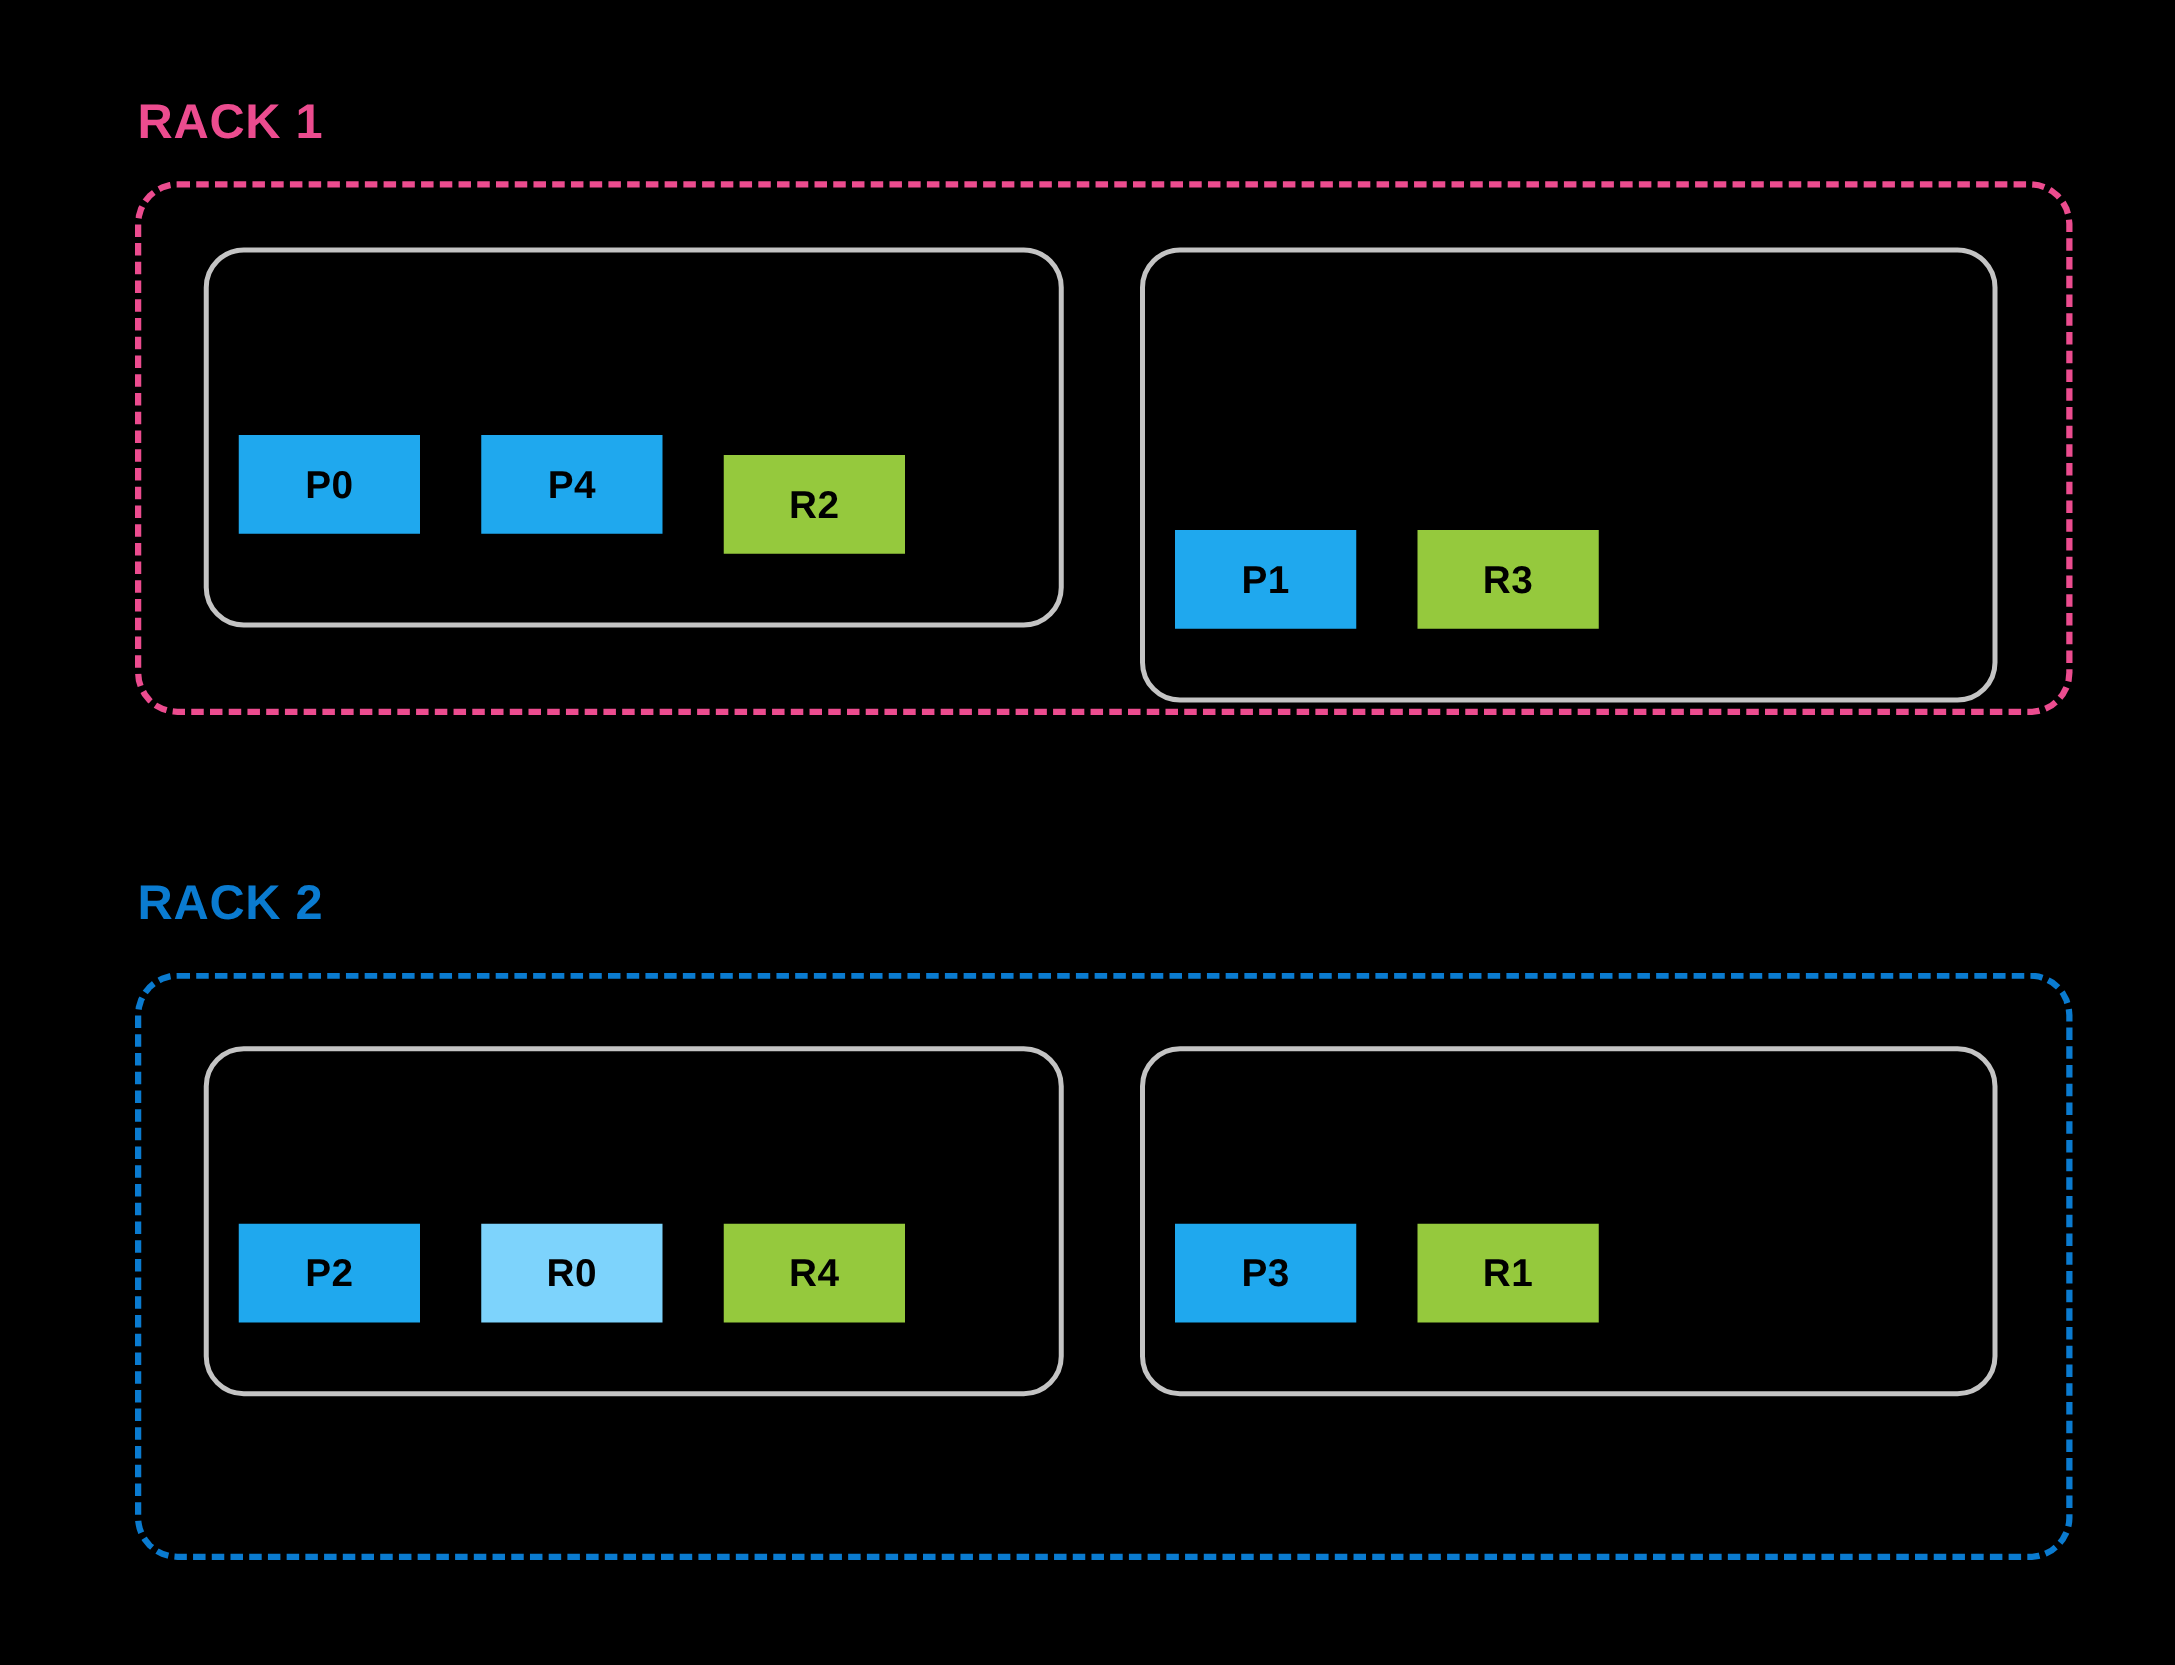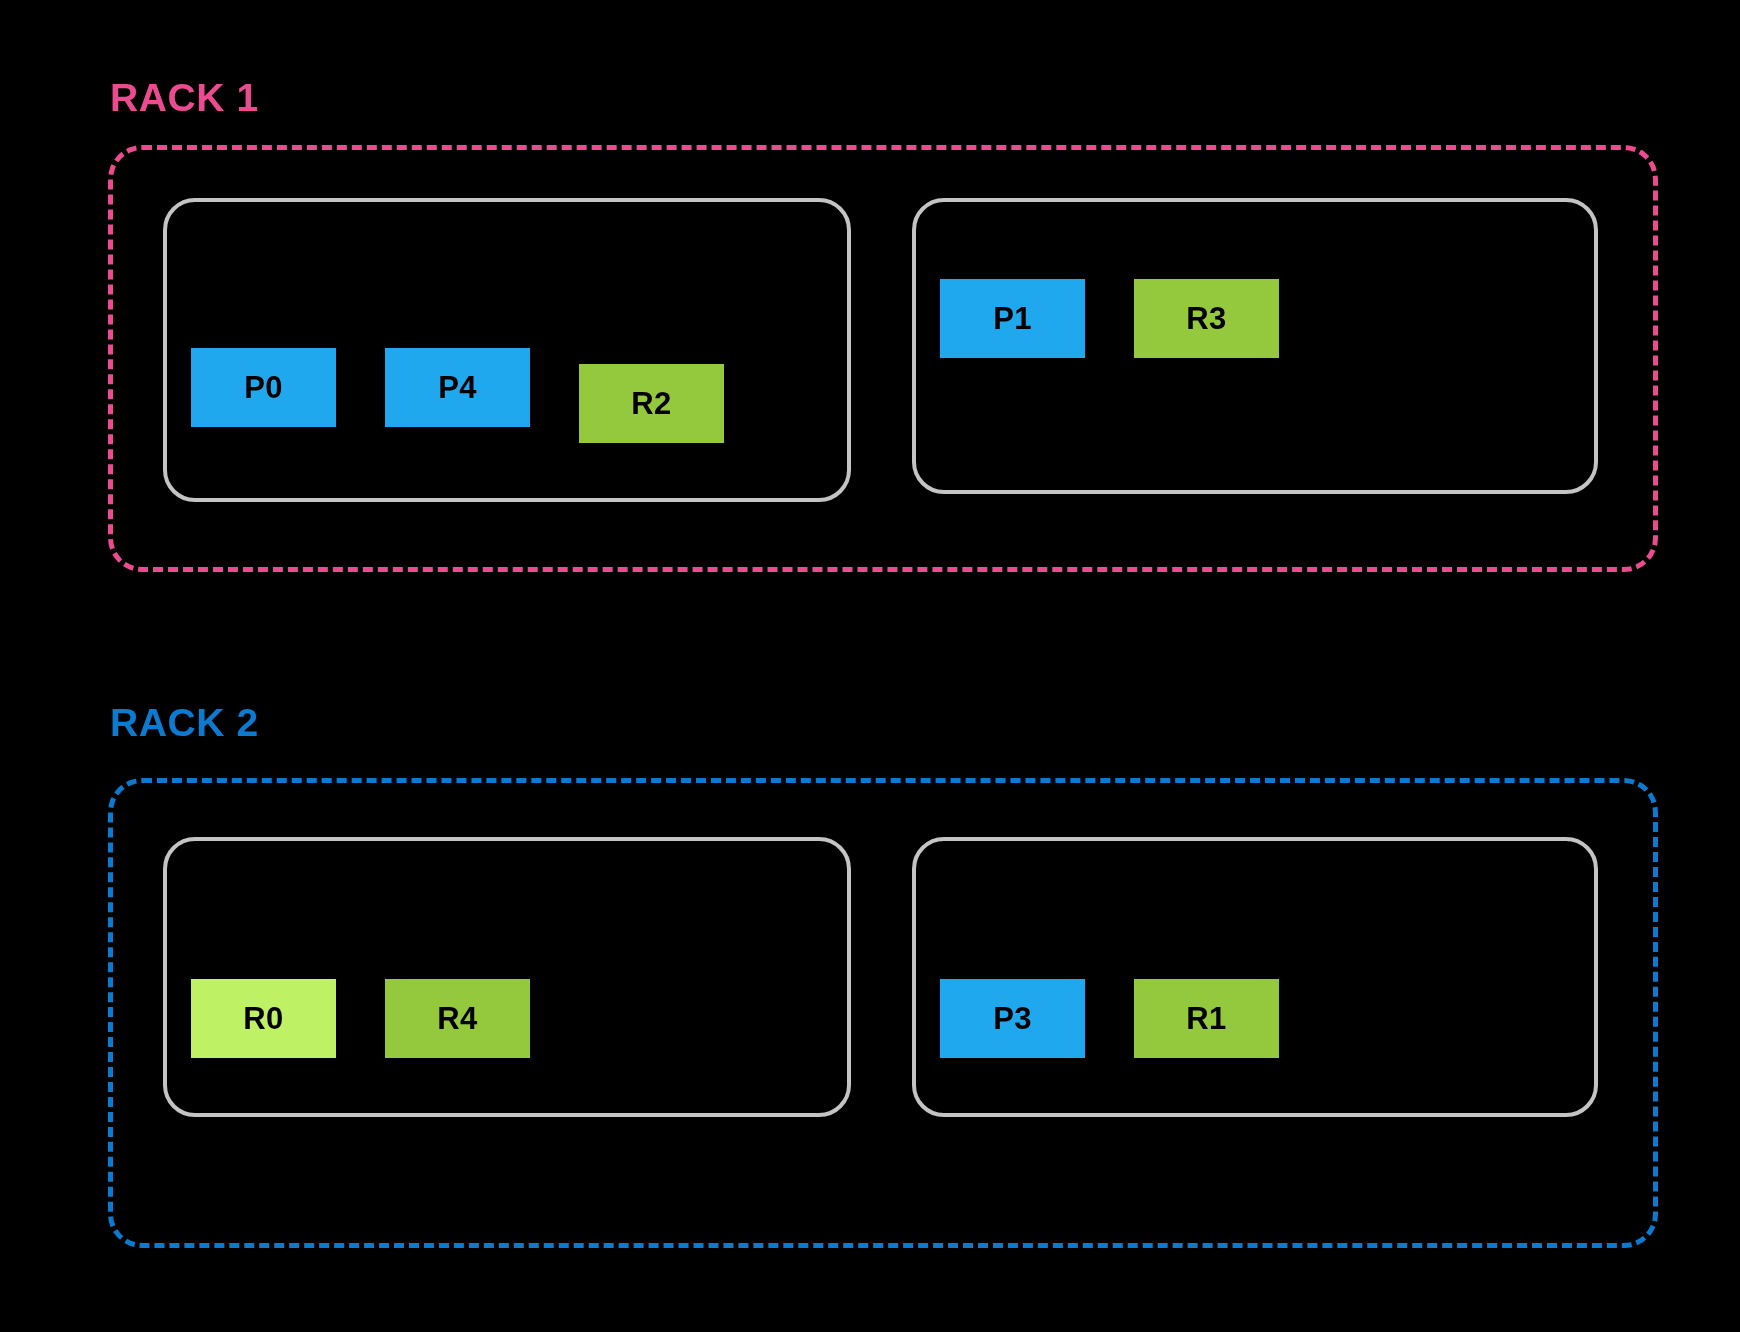--- a/index.html
+++ b/index.html
@@ -87,31 +87,32 @@
 <div id="stage">
     <div class="rack-label" style="left: 110px; top: 78px; color: rgb(236, 76, 143);">RACK 1</div>
     <div class="rack-box" style="left: 108px; top: 145px; width: 1550px; height: 427px; border-color: rgb(236, 76, 143);"></div>
     <div class="node-box" style="left: 163px; top: 198px; width: 688px; height: 304px;">
       <div class="node-inner">
         <div class="chip primary" style="background: rgb(31, 168, 238); color: rgb(0, 0, 0);">P0</div>
         <div class="chip primary" style="background: rgb(31, 168, 238); color: rgb(0, 0, 0);">P4</div>
         <div class="chip replica" style="background: rgb(149, 201, 61); color: rgb(0, 0, 0); margin-top: 32px;">R2</div>
       </div>
     </div>
-    <div class="node-box" style="left: 912px; top: 198px; width: 686px; height: 296px; align-items: center;">
+    <div class="node-box" style="left: 912px; top: 198px; width: 686px; height: 364px;">
       <div class="node-inner">
         <div class="chip primary" style="background: rgb(31, 168, 238); color: rgb(0, 0, 0);">P1</div>
         <div class="chip replica" style="background: rgb(149, 201, 61); color: rgb(0, 0, 0);">R3</div>
       </div>
     </div>
     <div class="rack-label" style="left: 110px; top: 703px; color: rgb(10, 123, 208);">RACK 2</div>
     <div class="rack-box" style="left: 108px; top: 778px; width: 1550px; height: 470px; border-color: rgb(10, 123, 208);"></div>
     <div class="node-box" style="left: 163px; top: 837px; width: 688px; height: 280px;">
       <div class="node-inner">
-        <div class="chip replica" style="background: #bef264; color: rgb(0, 0, 0);">R0</div>
+        <div class="chip primary" style="background: rgb(31, 168, 238); color: rgb(0, 0, 0);">P2</div>
+        <div class="chip replica" style="background: #7dd3fc; color: rgb(0, 0, 0);">R0</div>
         <div class="chip replica" style="background: rgb(149, 201, 61); color: rgb(0, 0, 0);">R4</div>
       </div>
     </div>
     <div class="node-box" style="left: 912px; top: 837px; width: 686px; height: 280px;">
       <div class="node-inner">
         <div class="chip primary" style="background: rgb(31, 168, 238); color: rgb(0, 0, 0);">P3</div>
         <div class="chip replica" style="background: rgb(149, 201, 61); color: rgb(0, 0, 0);">R1</div>
       </div>
     </div>
   </div>

